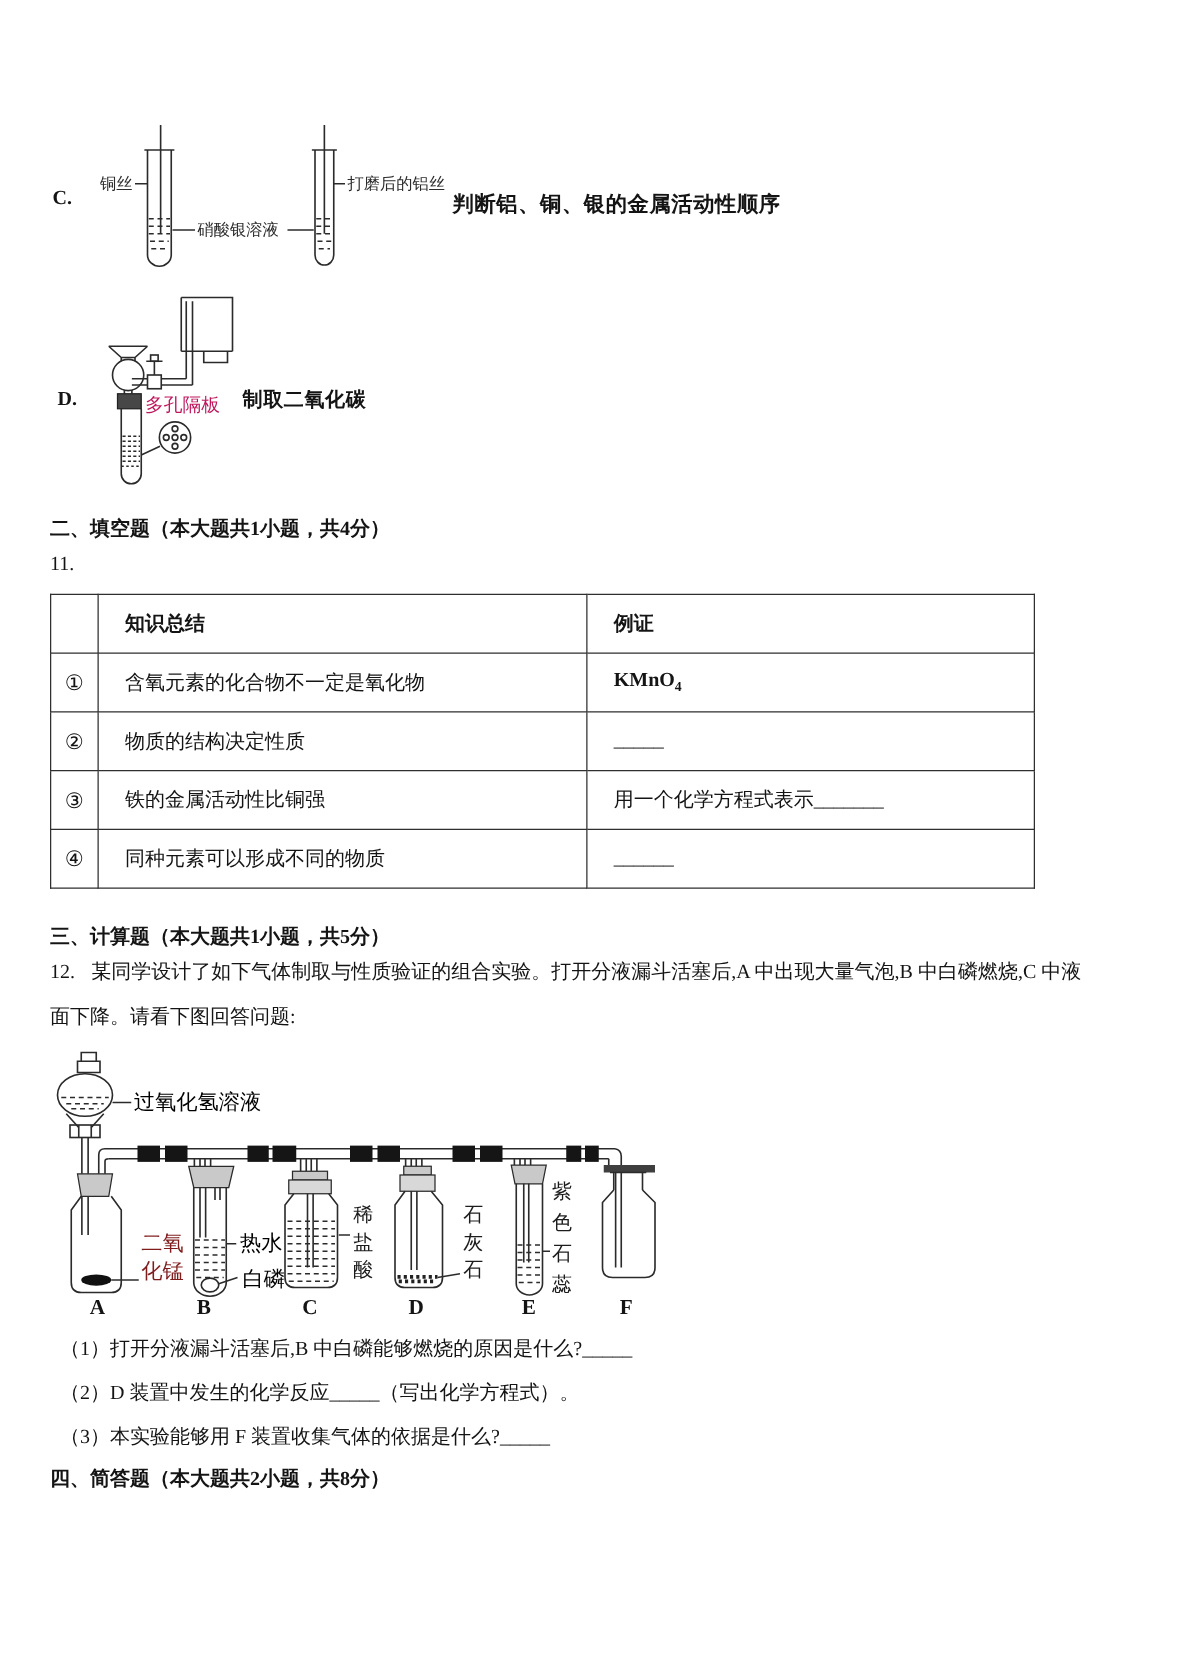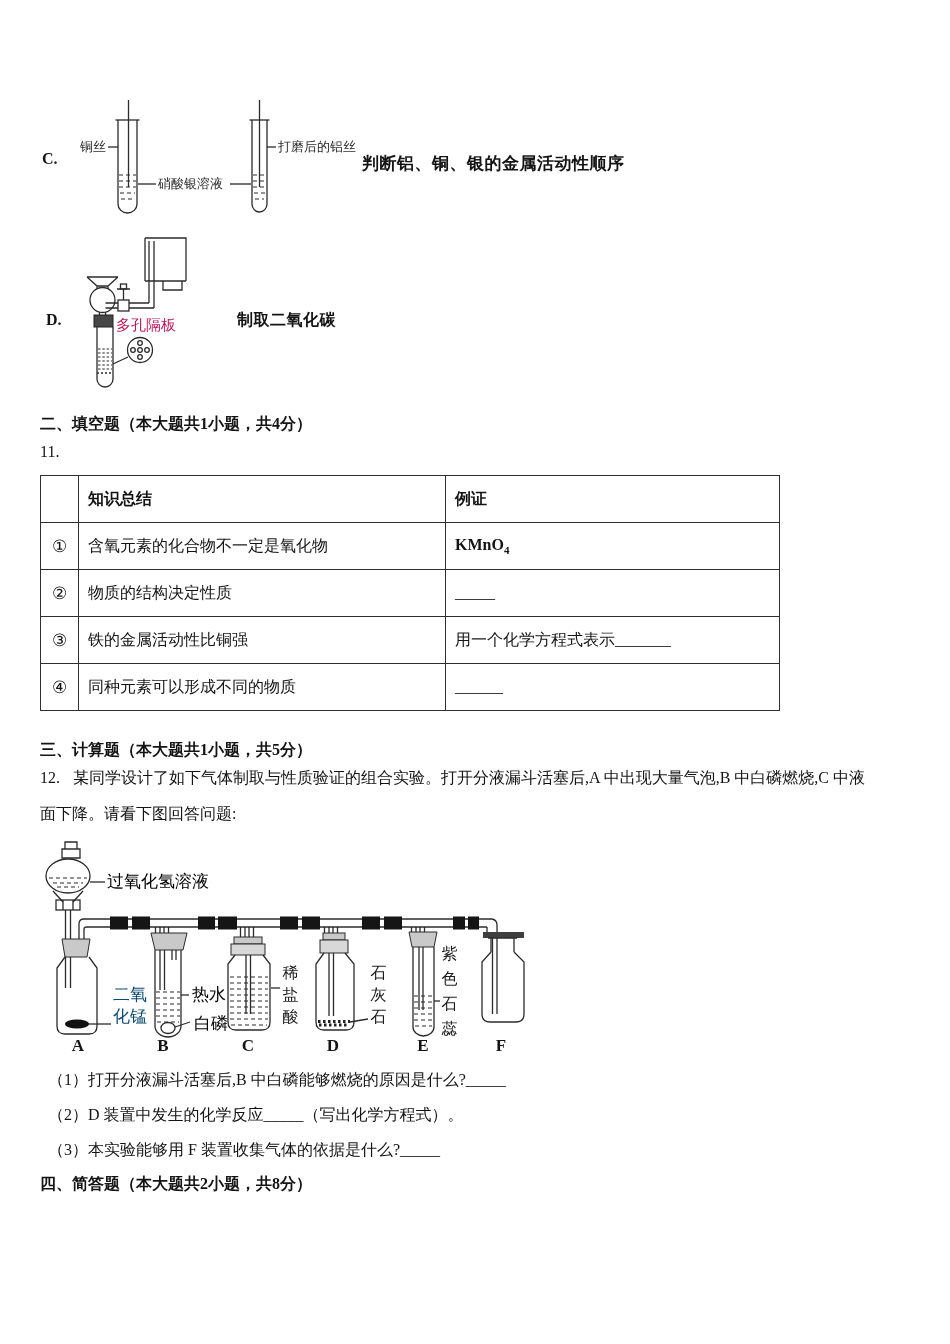--- a/index.html
+++ b/index.html
@@ -4,31 +4,31 @@
 <style>
   html,body{margin:0;padding:0;background:#fff;}
   .page{position:relative;width:950px;height:1344px;background:#ffffff;
         font-family:"Liberation Serif","DejaVu Serif",serif;color:#141414;overflow:hidden;}
   .abs{position:absolute;}
   .body-text{font-size:16px;white-space:nowrap;line-height:19px;}
   .bhead{font-size:16px;font-weight:bold;white-space:nowrap;line-height:20px;}
   .letter{font-size:16px;font-weight:bold;white-space:nowrap;}
   .cap{font-weight:bold;font-family:"Liberation Sans","DejaVu Sans",sans-serif;white-space:nowrap;}
   .cap-c{font-size:17px;letter-spacing:0.5px;}
-  .cap-d{font-size:16px;letter-spacing:0.5px;margin-left:43px;}
+  .cap-d{font-size:16px;letter-spacing:0.5px;}
   .c-dlabel{font-size:13px;white-space:nowrap;line-height:14px;color:#2b2b2b;}
   .d-dlabel{font-size:15px;white-space:nowrap;line-height:16px;color:#be185d;}
   .q-dlabel{font-size:17px;white-space:nowrap;line-height:18px;color:#000000;}
-  .w2label{font-size:17px;width:36px;word-break:break-all;line-height:22px;color:#0c4a6e;}
+  .w2label{font-size:17px;width:36px;word-break:break-all;line-height:22px;color:#7f1d1d;}
   .vlabel{font-size:16px;width:17px;word-break:break-all;line-height:22px;text-align:center;color:#1c1c1c;}
   .vlabel.tall{line-height:25px;}
   .vessel-letter{font-size:17px;font-weight:bold;width:22px;text-align:center;white-space:nowrap;}
   table.ktable{position:absolute;left:40px;top:475px;border-collapse:collapse;table-layout:fixed;
         width:700px;font-size:16px;color:#141414;}
-  .ktable td{border:1.6px solid #2f2f2f;padding:0 9px;height:46px;vertical-align:middle;overflow:hidden;}
+  .ktable td{border:1.6px solid #2f2f2f;padding:0 21px;height:46px;vertical-align:middle;overflow:hidden;}
   .ktable td.c1{width:37px;text-align:center;padding:0;font-size:17px;}
   .ktable td.c2{width:348px;}
   .ktable td.c3{width:315px;}
   .chem{font-weight:bold;}
   sub{font-size:11px;}
   svg .ln{stroke:#2b2b2b;stroke-width:1.3;fill:none;}
   svg .dash{stroke:#2b2b2b;stroke-width:1.2;fill:none;stroke-dasharray:4,3;}
   svg .dots{stroke:#222;stroke-width:3;fill:none;stroke-dasharray:2.5,2.5;}
 </style>
 </head>

